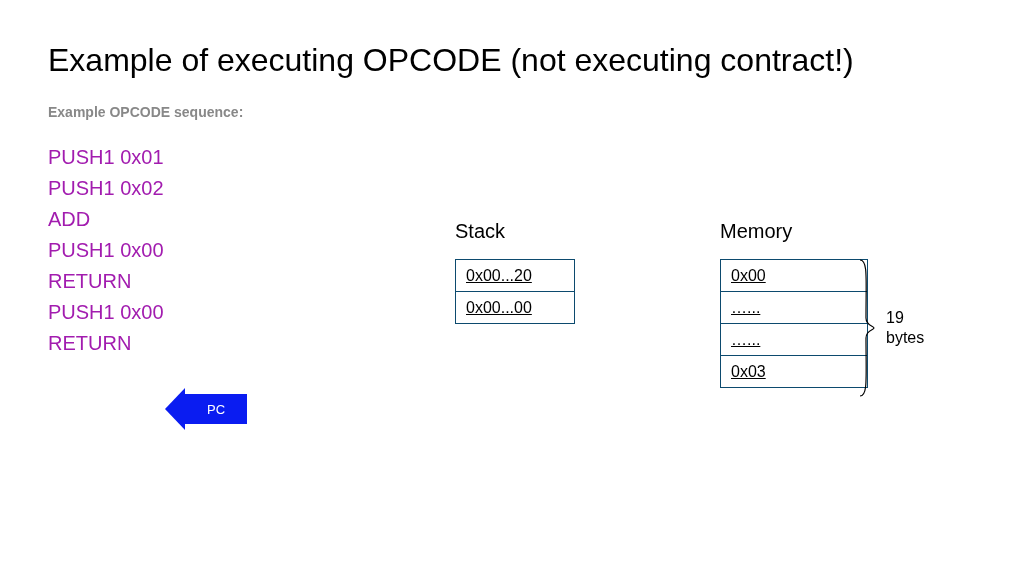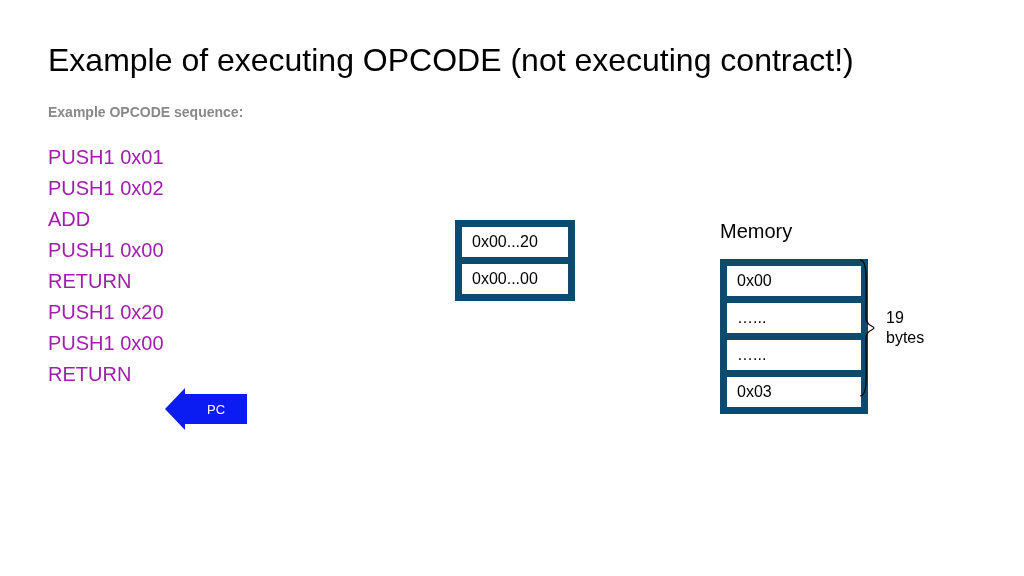--- a/index.html
+++ b/index.html
@@ -68,25 +68,26 @@
     .block-title {
       font-size: 20px;
       color: #000;
       margin-bottom: 16px;
     }
     .table {
       width: 120px;
       border-collapse: collapse;
     }
     .table td {
-      border: 7px solid #0c4a6e;
+      border: 1px solid #0c4a6e;
       padding: 6px 10px;
       font-size: 16px;
       color: #000;
       height: 32px;
+      text-decoration: underline;
     }
     .memory-block {
       position: absolute;
       left: 720px;
       top: 220px;
     }
     .mem-table { width: 148px; }
     .brace {
       position: absolute;
       left: 858px;
@@ -110,32 +111,32 @@
 
 <h1 class="title">Example of executing OPCODE (not executing contract!)</h1>
 <h2 class="subtitle">Example OPCODE sequence:</h2>
 
 <div class="opcode-list">
   <div>PUSH1 0x01</div>
   <div>PUSH1 0x02</div>
   <div>ADD</div>
   <div>PUSH1 0x00</div>
   <div>RETURN</div>
-  <div>PUSH1 0x20</div>
   <div>PUSH1 0x00</div>
   <div>RETURN</div>
 </div>
 
 <div class="pc-arrow">
   <div class="pc-arrow-shape">
     <span class="pc-label">PC</span>
   </div>
 </div>
 
 <div class="stack-block">
+  <div class="block-title">Stack</div>
   <table class="table">
     <tbody>
         <tr>
           <td>0x00...20</td>
         </tr>
     <tr>
           <td>0x00...00</td>
         </tr>
   </tbody>
     </table>

